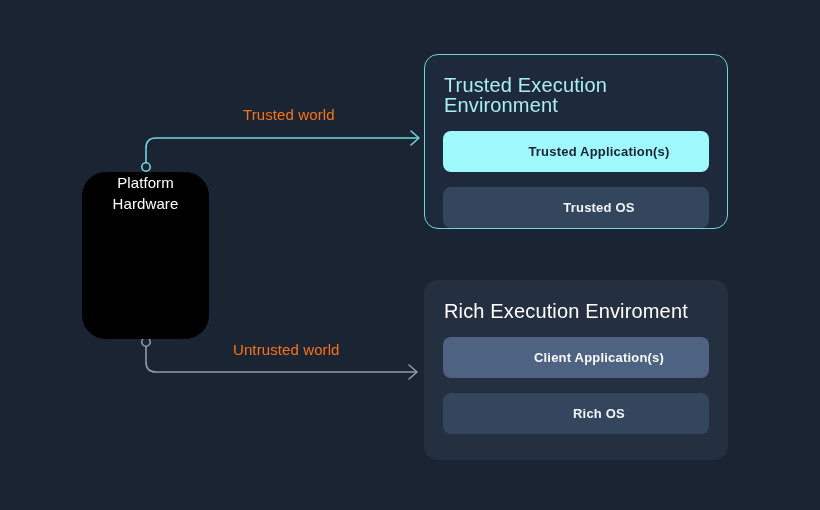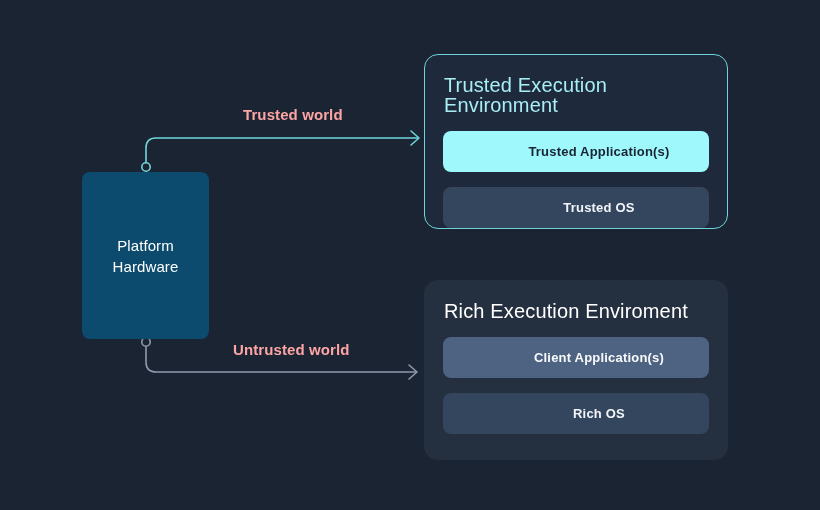--- a/index.html
+++ b/index.html
@@ -31,42 +31,42 @@
     pointer-events: none;
   }
 
   
   .hw-node {
     position: absolute;
     left: 82px;
     top: 172px;
     width: 127px;
     height: 167px;
-    background: #0c4a6e;
-    border-radius: 8px;
+    background: #000000;
+    border-radius: 24px;
     display: flex;
-    align-items: center;
+    align-items: flex-start;
     justify-content: center;
   }
   .hw-label {
     color: #ffffff;
     font-size: 15px;
     line-height: 21px;
     font-weight: 400;
     text-align: center;
     letter-spacing: 0.1px;
     white-space: pre-line;
   }
 
   
   .edge-label {
     position: absolute;
     font-size: 15px;
-    font-weight: 700;
-    color: #fca5a5;
+    font-weight: 400;
+    color: #f97316;
     letter-spacing: 0.1px;
     white-space: nowrap;
   }
   .edge-label.trusted  { left: 243px; top: 106px; }
   .edge-label.untrusted{ left: 233px; top: 341px; }
 
   
   .env {
     position: absolute;
     box-sizing: border-box;

